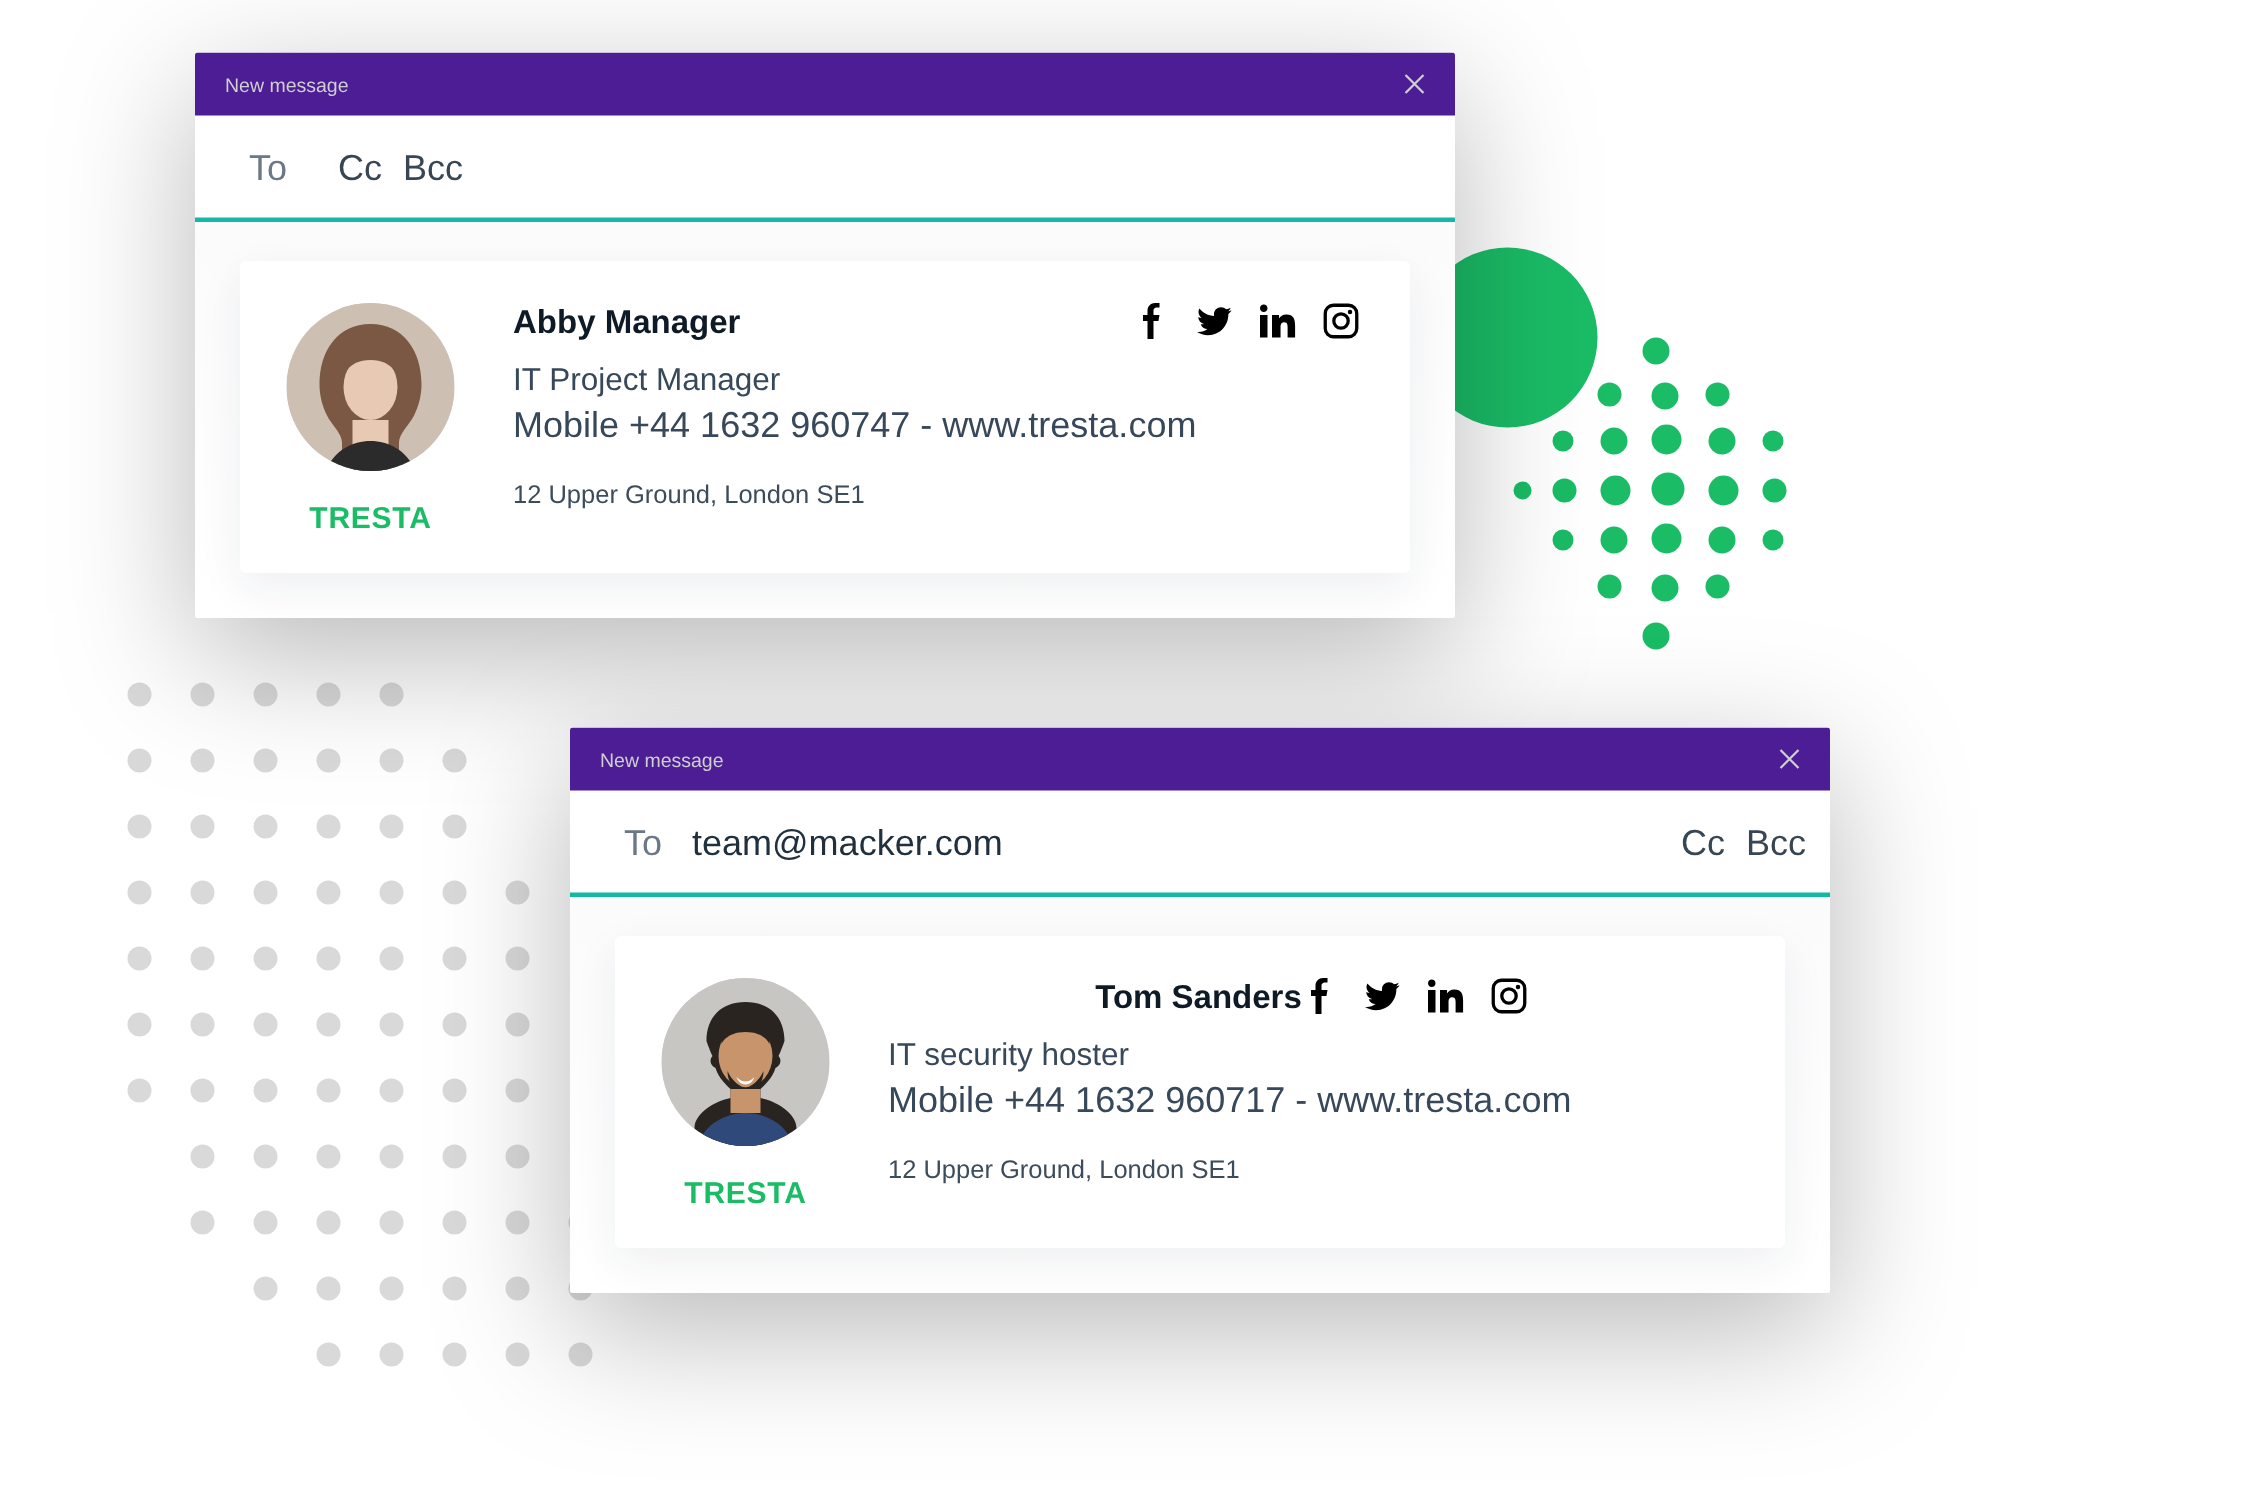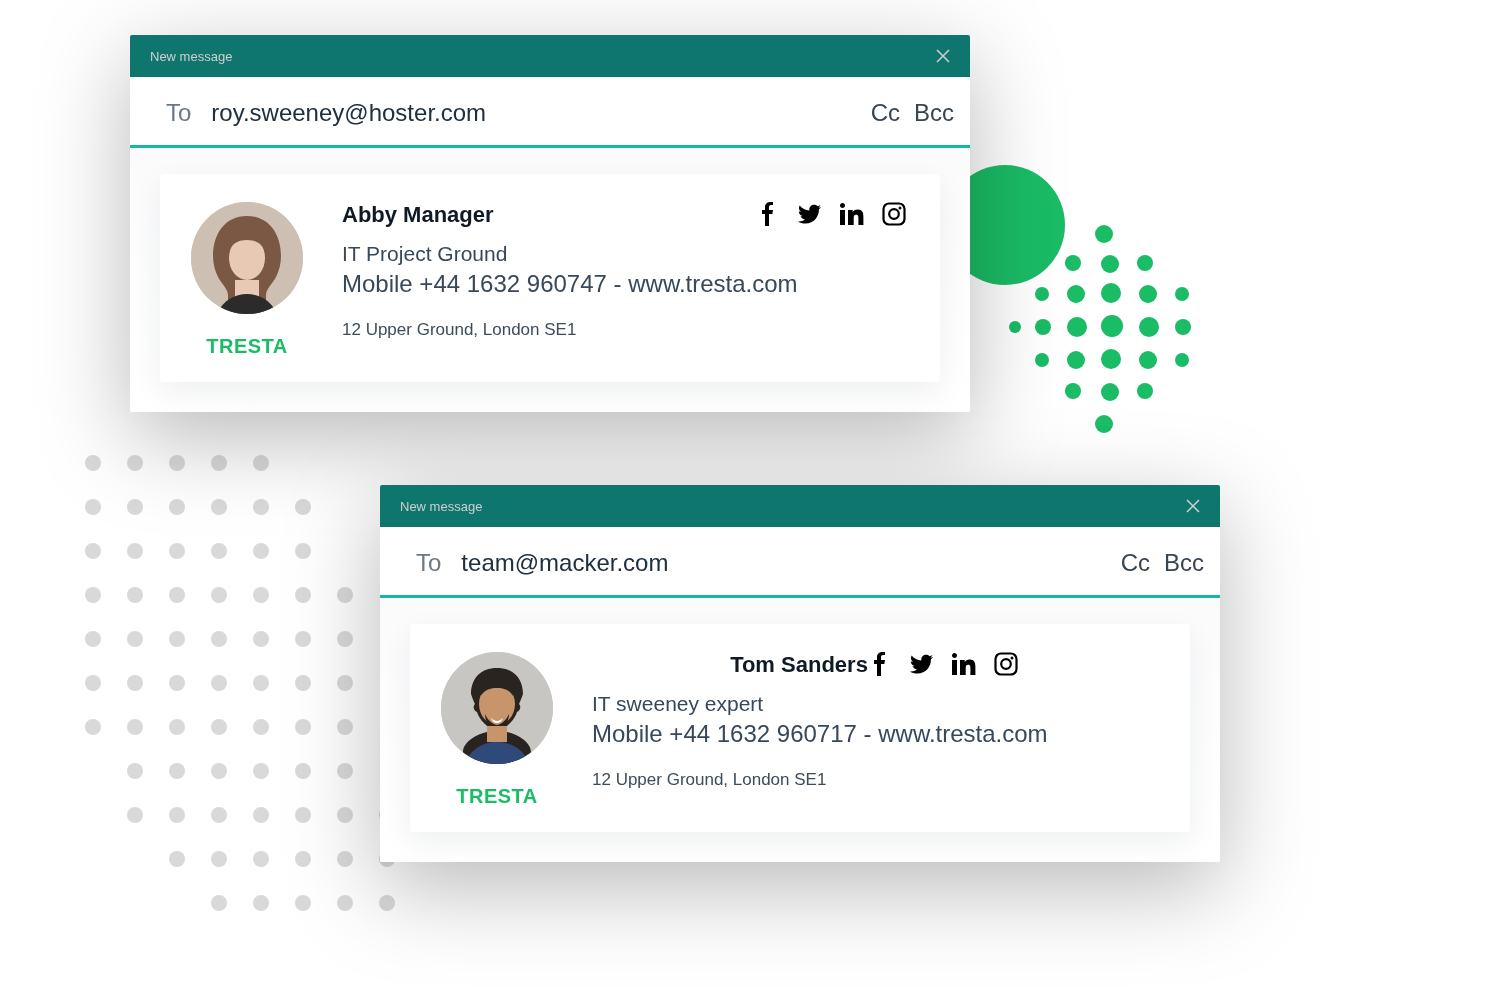--- a/index.html
+++ b/index.html
@@ -33,21 +33,21 @@
     width:840px;
     background:#fff;
     border-radius:2px;
     filter:drop-shadow(0 25px 45px rgba(0,0,0,.28));
     z-index:5;
     overflow:hidden;
   }
   .compose-1{top:35px;left:130px;}
   .compose-2{top:485px;left:380px;}
   .titlebar{
-    height:42px;background:#0f766e;display:flex;align-items:center;
+    height:42px;background:#4c1d95;display:flex;align-items:center;
     justify-content:space-between;padding:0 20px;color:#cfcfcf;font-size:13px;
   }
   .titlebar .close{width:14px;height:14px;stroke:#cfcfcf;cursor:pointer;}
   .to-row{
     display:flex;align-items:center;padding:22px 16px 18px 36px;
     border-bottom:3px solid #14b8a6;color:#20303f;font-size:24px;
   }
   .to-row .lbl{color:#6b7885;margin-right:20px;}
   .to-row .addr{flex:1;color:#20303f;}
   .to-row .cc,.to-row .bcc{color:#384552;margin-left:14px;cursor:pointer;}
@@ -187,21 +187,20 @@
 
 <div class="compose compose-1">
   <div class="titlebar">
     <span>New message</span>
     <svg class="close" viewBox="0 0 14 14">
         <path d="M1 1 L13 13 M13 1 L1 13" stroke-width="1.5" fill="none"></path>
       </svg>
   </div>
   <div class="to-row">
     <span class="lbl">To</span>
-    <span class="addr">roy.sweeney@hoster.com</span>
     <span class="cc">Cc</span>
     <span class="bcc">Bcc</span>
   </div>
   <div class="body-area">
     <div class="sig-card">
       <div class="avatar-col">
         <div class="avatar">
           <svg viewBox="0 0 112 112">
             <rect width="112" height="112" fill="#cdbfb2"></rect>
             <path d="M56 14c22 0 34 18 34 40 0 8-2 15-5 21-3 6-10 12-10 18v19H37V93c0-6-7-12-10-18-3-6-5-13-5-21 0-22 12-40 34-40z" fill="#7a5843"></path>
@@ -226,21 +225,21 @@
             <svg viewBox="0 0 24 24">
                 <path d="M5 3.5C5 4.9 3.9 6 2.5 6S0 4.9 0 3.5 1.1 1 2.5 1 5 2.1 5 3.5zM0 8h5v15H0zM8 8h4.7v2.1h.1c.7-1.2 2.3-2.5 4.7-2.5 5 0 5.9 3.3 5.9 7.6V23h-5v-6.6c0-1.6 0-3.6-2.2-3.6s-2.5 1.7-2.5 3.5V23H8z"></path>
               </svg>
             <svg viewBox="0 0 24 24">
                 <rect x="1.5" y="1.5" width="21" height="21" rx="5.5" fill="none" stroke="#000" stroke-width="2.2"></rect>
                 <circle cx="12" cy="12" r="4.8" fill="none" stroke="#000" stroke-width="2.2"></circle>
                 <circle cx="18" cy="6" r="1.5"></circle>
               </svg>
           </div>
         </div>
-        <div class="role">IT Project Ground</div>
+        <div class="role">IT Project Manager</div>
         <div class="contact">Mobile +44 1632 960747 - www.tresta.com</div>
         <div class="addr2">12 Upper Ground, London SE1</div>
       </div>
     </div>
   </div>
 </div>
 
 <div class="compose compose-2">
   <div class="titlebar">
     <span>New message</span>
@@ -284,19 +283,19 @@
             <svg viewBox="0 0 24 24">
                 <path d="M5 3.5C5 4.9 3.9 6 2.5 6S0 4.9 0 3.5 1.1 1 2.5 1 5 2.1 5 3.5zM0 8h5v15H0zM8 8h4.7v2.1h.1c.7-1.2 2.3-2.5 4.7-2.5 5 0 5.9 3.3 5.9 7.6V23h-5v-6.6c0-1.6 0-3.6-2.2-3.6s-2.5 1.7-2.5 3.5V23H8z"></path>
               </svg>
             <svg viewBox="0 0 24 24">
                 <rect x="1.5" y="1.5" width="21" height="21" rx="5.5" fill="none" stroke="#000" stroke-width="2.2"></rect>
                 <circle cx="12" cy="12" r="4.8" fill="none" stroke="#000" stroke-width="2.2"></circle>
                 <circle cx="18" cy="6" r="1.5"></circle>
               </svg>
           </div>
         </div>
-        <div class="role">IT sweeney expert</div>
+        <div class="role">IT security hoster</div>
         <div class="contact">Mobile +44 1632 960717 - www.tresta.com</div>
         <div class="addr2">12 Upper Ground, London SE1</div>
       </div>
     </div>
   </div>
 </div>
 
 </body></html>

